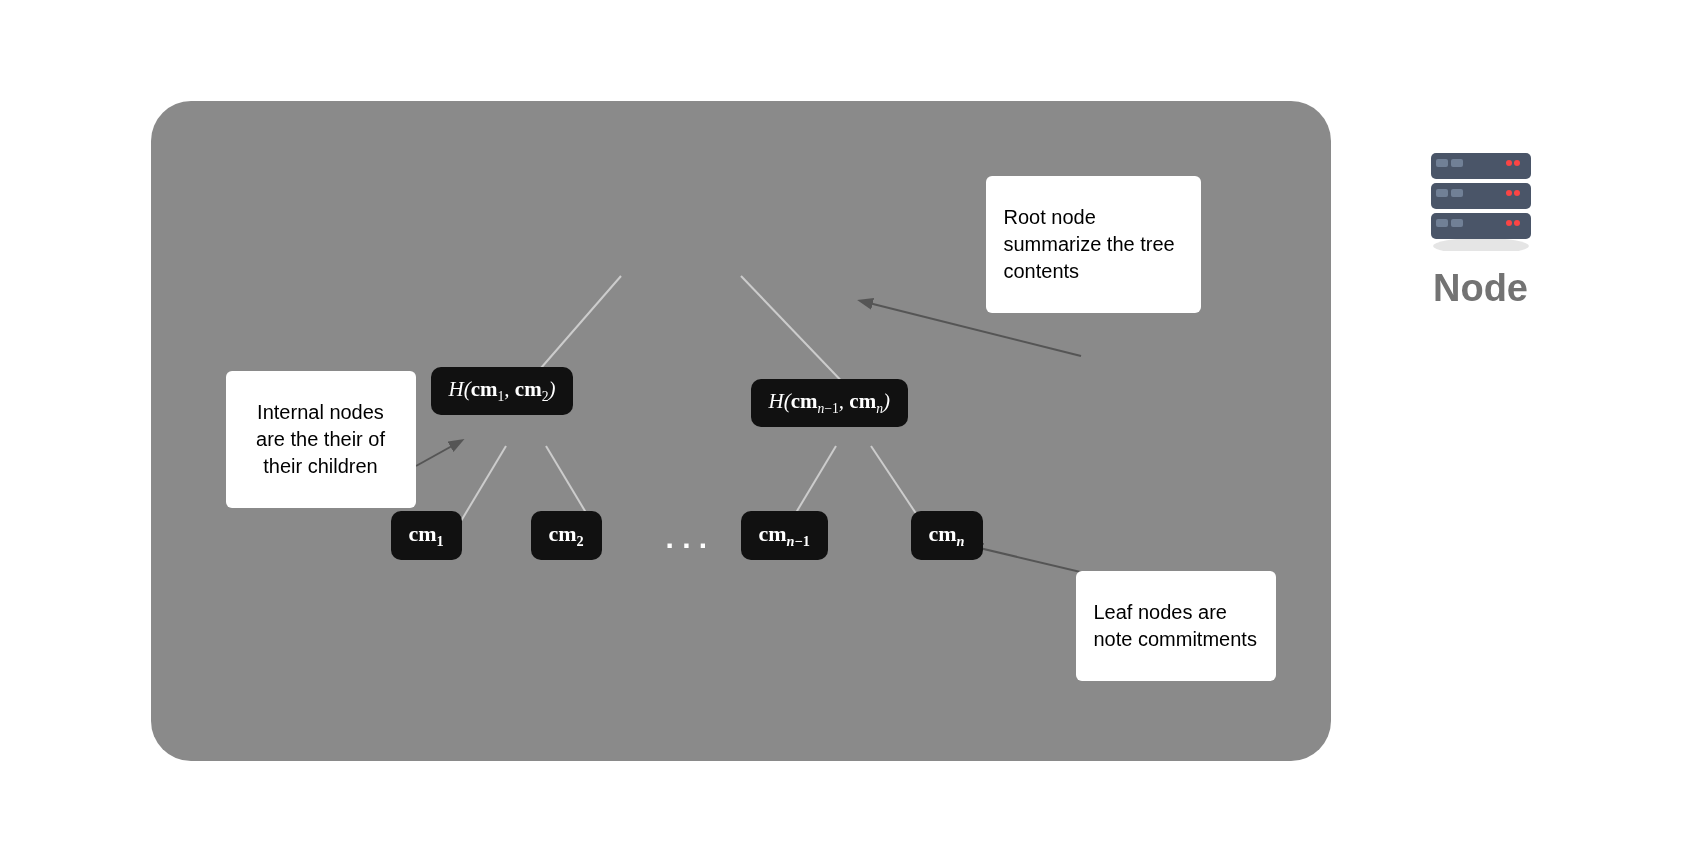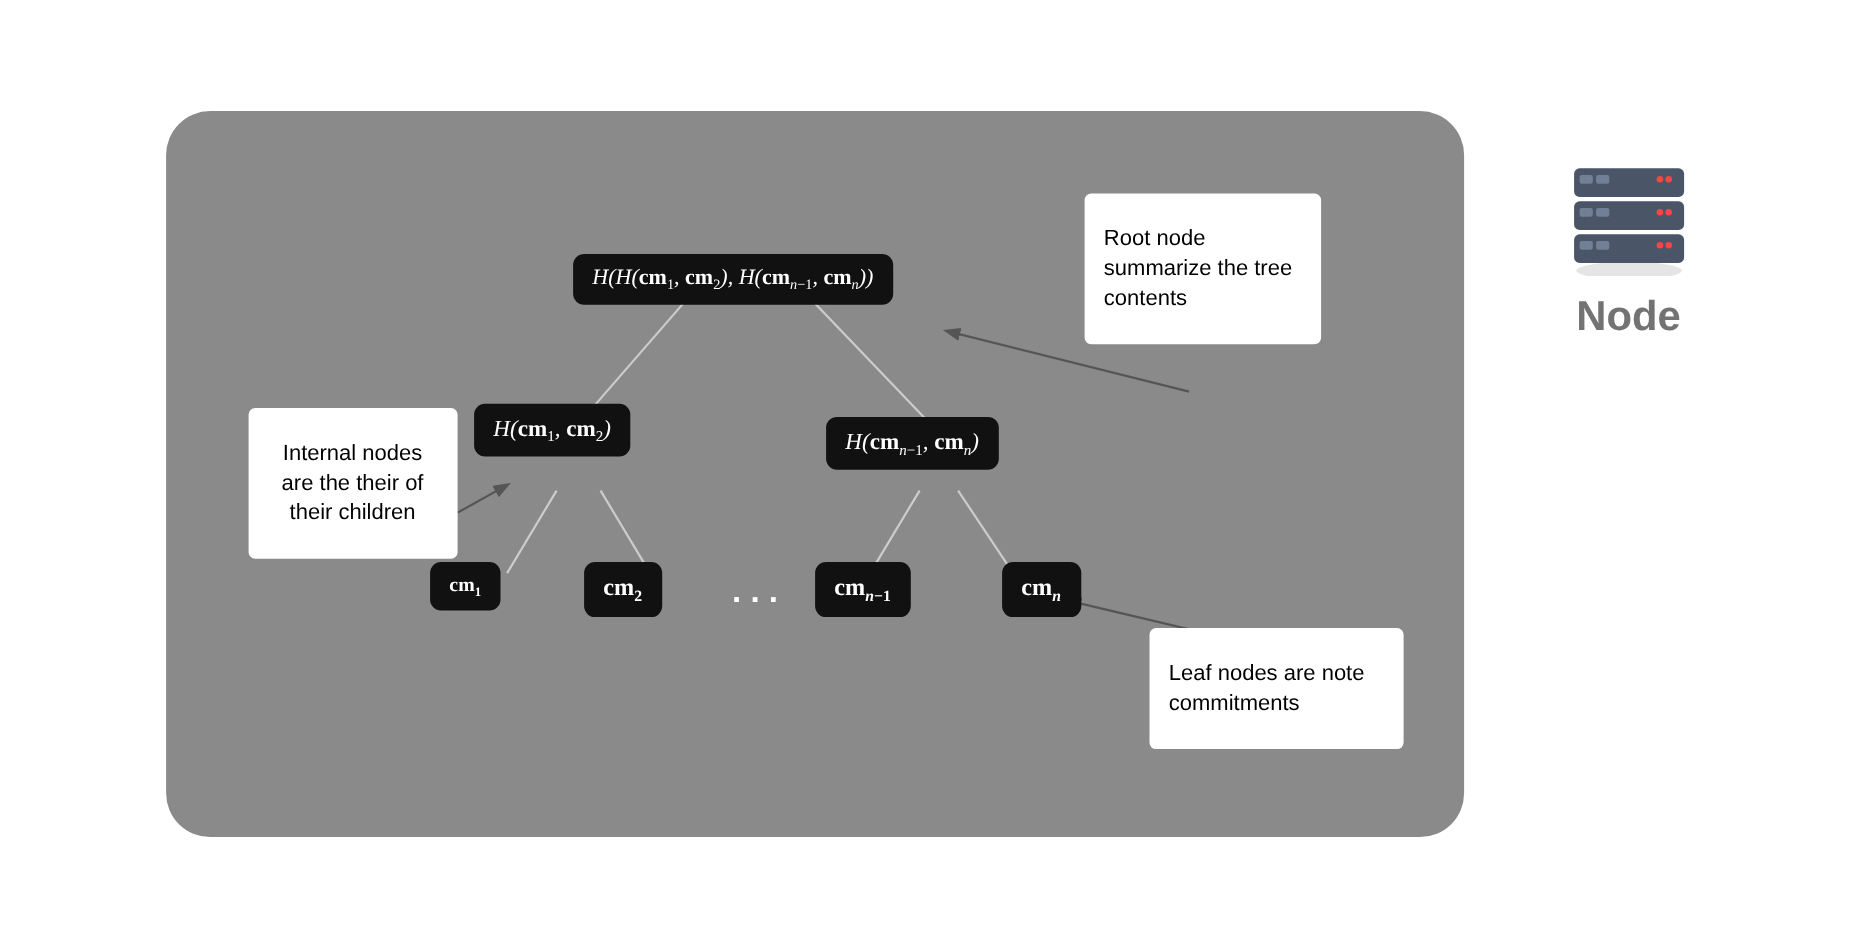--- a/index.html
+++ b/index.html
@@ -62,21 +62,21 @@
       top: 140px;
       left: 370px;
       font-size: 21px;
     }
     
     .node-cm1 {
       top: 290px;
       left: 20px;
       font-style: normal;
       font-weight: bold;
-      font-size: 18px;
+      font-size: 22px;
     }
     .node-cm2 {
       top: 290px;
       left: 160px;
       font-style: normal;
       font-weight: bold;
       font-size: 22px;
     }
     .node-cm3 {
       top: 290px;
@@ -188,23 +188,20 @@
 
       <line x1="1010" y1="490" x2="820" y2="445" stroke="#555555" stroke-width="2" marker-end="url(#arrowhead)"></line>
 
       <defs>
         <marker id="arrowhead" markerWidth="8" markerHeight="8" refX="6" refY="3" orient="auto">
           <path d="M0,0 L0,6 L8,3 z" fill="#555555"></path>
         </marker>
       </defs>
     </svg>
 
-    <div class="tree-node node-root" style="position:absolute; top:130px; left:370px;">
-      <em>H</em>(<em>H</em>(<span class="bold">cm</span><sub>1</sub>, <span class="bold">cm</span><sub>2</sub>), <em>H</em>(<span class="bold">cm</span><sub><em>n</em>−1</sub>, <span class="bold">cm</span><sub><em>n</em></sub>))
-    </div>
 
     <div class="tree-node node-left" style="position:absolute; top:266px; left:280px;">
       <em>H</em>(<span class="bold">cm</span><sub>1</sub>, <span class="bold">cm</span><sub>2</sub>)
     </div>
 
     <div class="tree-node node-right" style="position:absolute; top:278px; left:600px;">
       <em>H</em>(<span class="bold">cm</span><sub><em>n</em>−1</sub>, <span class="bold">cm</span><sub><em>n</em></sub>)
     </div>
 
     <div class="tree-node node-cm1" style="position:absolute; top:410px; left:240px;">
@@ -225,21 +222,21 @@
     </div>
 
     <div class="annotation-box annotation-internal" style="position:absolute; left:75px; top:270px; width:190px; text-align:center;">
       <span>Internal nodes are the their of their children</span>
     </div>
 
     <div class="annotation-box annotation-root" style="position:absolute; right:130px; top:75px; width:215px; text-align:left;">
       <span>Root node summarize the tree contents</span>
     </div>
 
-    <div class="annotation-box annotation-leaf" style="position:absolute; right:55px; bottom:80px; width:231px; text-align:left;">
+    <div class="annotation-box annotation-leaf" style="position:absolute; right:55px; bottom:80px; width:200px; text-align:left;">
       <span>Leaf nodes are note commitments</span>
     </div>
 
   </div>
 
   <div class="node-icon-area" style="position:absolute; right: 10px; top: 100px; width:200px; display:flex; flex-direction:column; align-items:center;">
 
     <svg width="120" height="110" viewBox="0 0 120 110">
 
       <ellipse cx="60" cy="105" rx="48" ry="8" fill="#cccccc" opacity="0.5"></ellipse>

